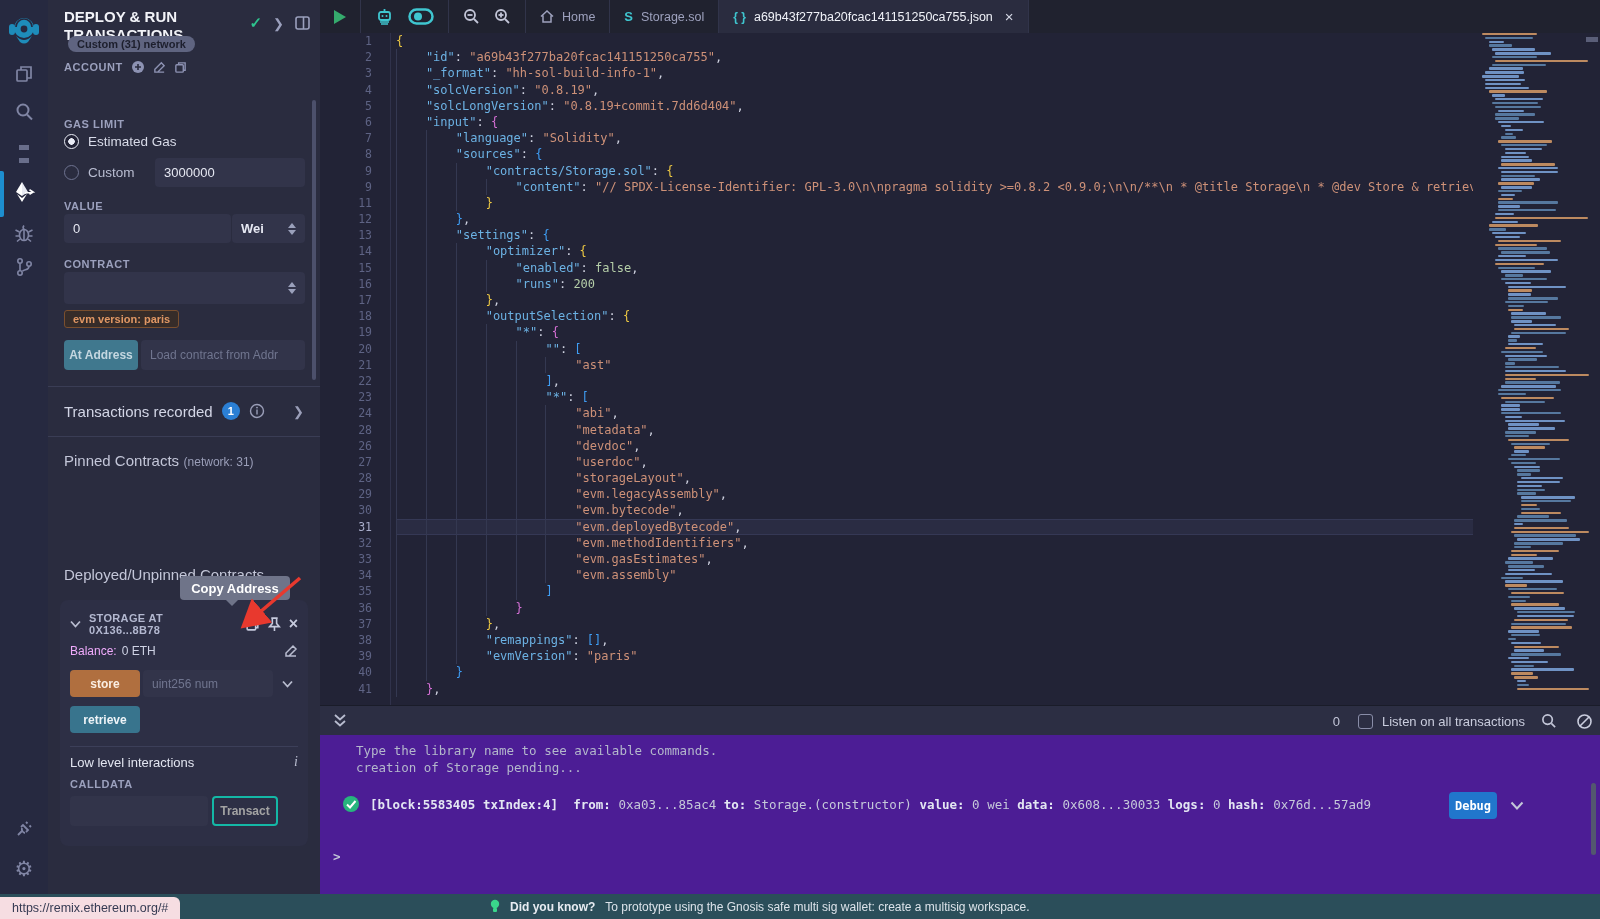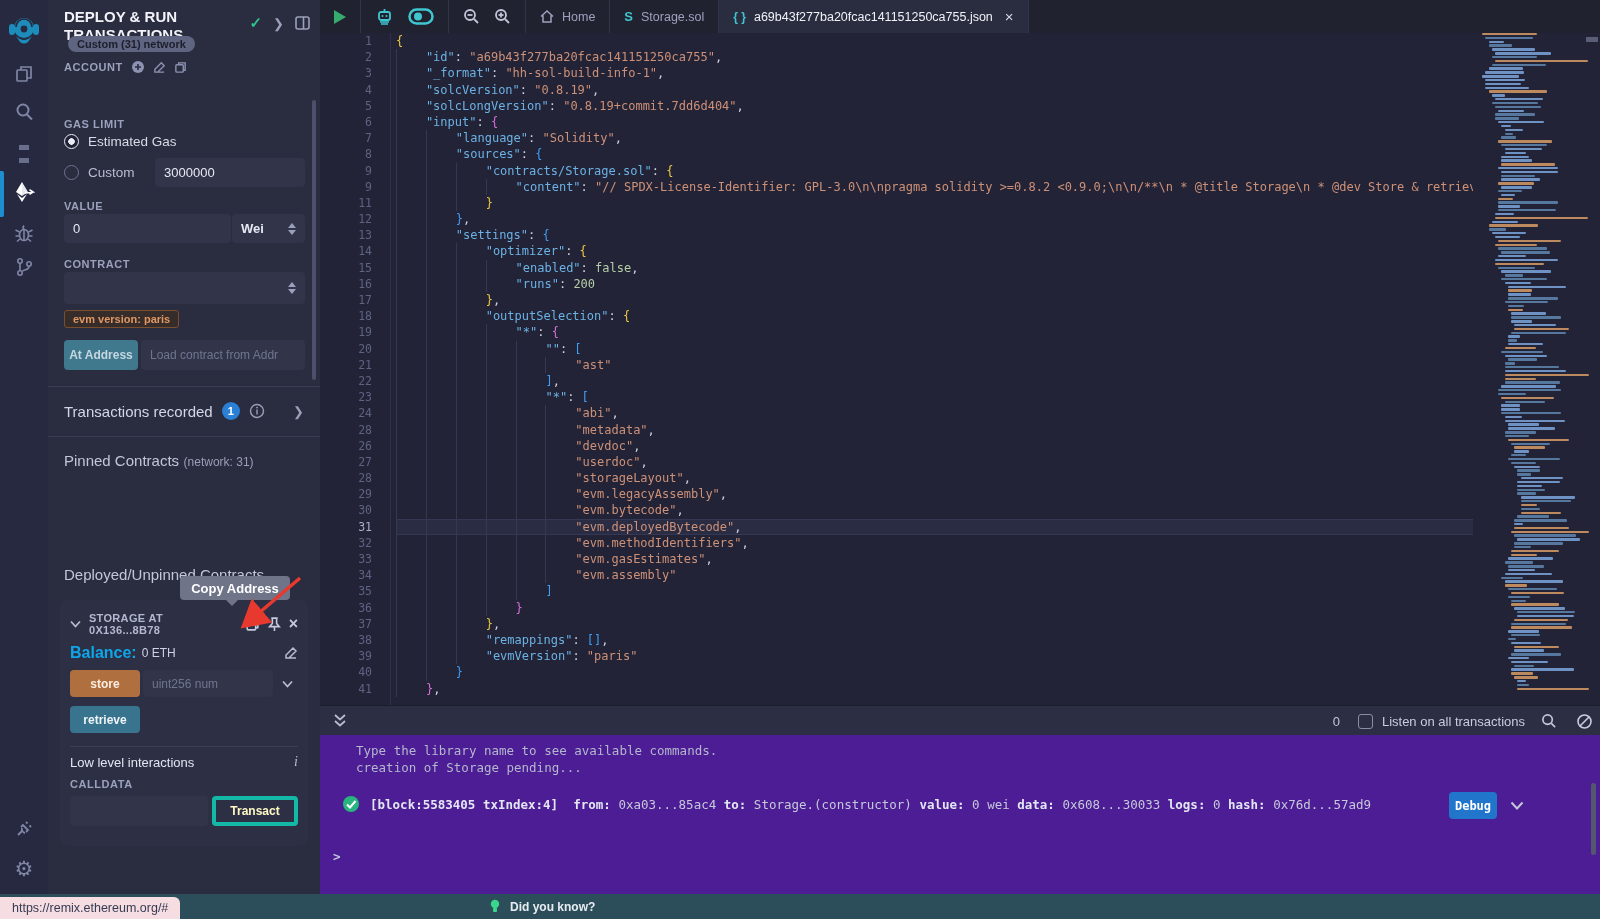--- a/index.html
+++ b/index.html
@@ -250,21 +250,21 @@
         <svg width="15" height="15" viewBox="0 0 14 14" fill="none" stroke="#c6cadd" stroke-width="1.5" style="margin-left:auto">
             <rect x="2" y="4" width="8" height="8" rx="1"></rect>
             <path d="M5 4 V2 h7 v8 h-2"></path>
           </svg>
         <svg width="13" height="15" viewBox="0 0 12 14" fill="none" stroke="#c6cadd" stroke-width="1.5">
             <path d="M3 1 h6 M4 1 v5 l-2.5 3 h9 L8 6 V1 M6 9 v4"></path>
           </svg>
         <span style="color:#c6cadd;font-size:16px;font-weight:bold;line-height:12px">×</span>
       </div>
       <div style="position:absolute;left:10px;top:44px;width:228px;display:flex;align-items:center">
-        <span style="color:#0ea5e9;font-size:16px;font-weight:bold">Balance:</span>
+        <span style="color:#f0abfc;font-size:12px;font-weight:normal">Balance:</span>
         <span style="color:#ced2e4;font-size:12px;margin-left:5px">0 ETH</span>
         <svg width="14" height="14" viewBox="0 0 14 14" fill="none" stroke="#b8bccf" stroke-width="1.5" style="margin-left:auto">
             <path d="M2 12 h10 M2 12 v-3 L9 2 l3 3 -7 7 z"></path>
           </svg>
       </div>
       <div class="btn" style="left:10px;top:70px;width:70px;height:27px;background:#b06f3f;color:#fbeee2">
           <span>store</span>
         </div>
       <div class="inp" style="left:83px;top:70px;width:130px;height:27px;font-size:12px">
           <span class="ph">uint256 num</span>
@@ -275,21 +275,21 @@
       <div class="btn" style="left:10px;top:106px;width:70px;height:27px;background:#38748d;color:#eef4f8">
           <span>retrieve</span>
         </div>
       <div style="position:absolute;left:10px;top:146px;width:228px;height:1px;background:#3c3f59"></div>
       <div style="position:absolute;left:10px;top:154px;width:228px;display:flex;align-items:center">
         <span style="color:#e2e5f0;font-size:13px">Low level interactions</span>
         <span style="margin-left:auto;color:#b8bccf;font-family:'Liberation Serif',serif;font-style:italic;font-size:14px">i</span>
       </div>
       <div class="lbl" style="position:absolute;left:10px;top:178px">CALLDATA</div>
       <div class="inp" style="left:10px;top:196px;width:138px;height:30px"></div>
-      <div class="btn" style="left:152px;top:196px;width:86px;height:30px;background:transparent;border:4px solid #14b8a6;color:#fef9c3">
+      <div class="btn" style="left:152px;top:196px;width:66px;height:30px;background:transparent;border:2px solid #14b8a6;color:#a3a3a3">
           <span>Transact</span>
         </div>
     </div>
 
     <div class="panel-scroll"></div>
 
     <svg style="position:absolute;left:150px;top:568px;z-index:6" width="120" height="72">
       <defs>
           <marker id="ah" markerWidth="9" markerHeight="9" refX="6" refY="4.5" orient="auto">
             <path d="M0,0 L8,4.5 L0,9 z" fill="#e8392e"></path>
@@ -649,17 +649,18 @@
     </div>
   </div>
 
   <div class="statusbar">
     <div style="margin-left:490px;display:flex;align-items:center;gap:10px">
       <svg width="10" height="15" viewBox="0 0 10 15">
           <circle cx="5" cy="5" r="4.2" fill="#3ad68b"></circle>
           <rect x="3" y="9" width="4" height="4" rx="1" fill="#3ad68b"></rect>
         </svg>
       <span style="font-weight:bold">Did you know?</span>
+      <span style="color:#dce3ea">To prototype using the Gnosis safe multi sig wallet: create a multisig workspace.</span>
     </div>
   </div>
   <div class="urltip">https://remix.ethereum.org/#</div>
 
 </div>
 
 </body></html>

